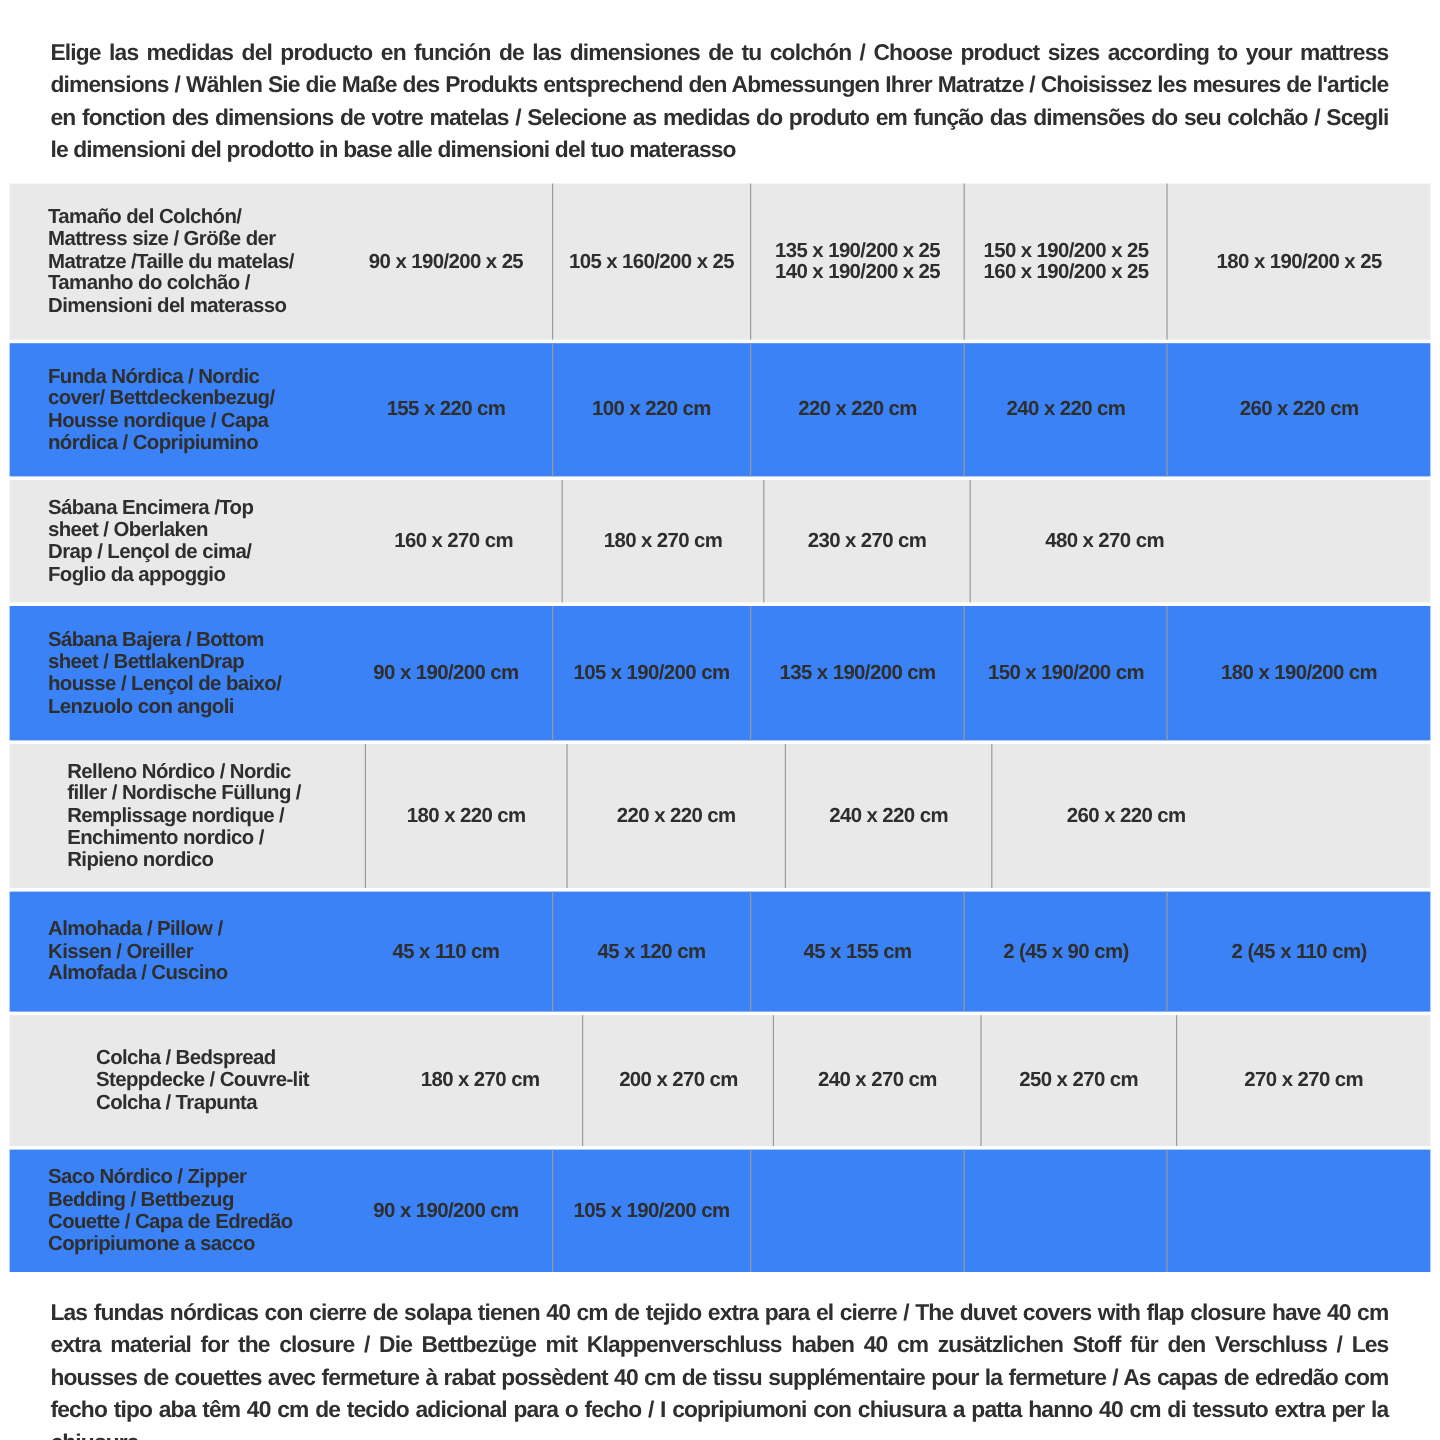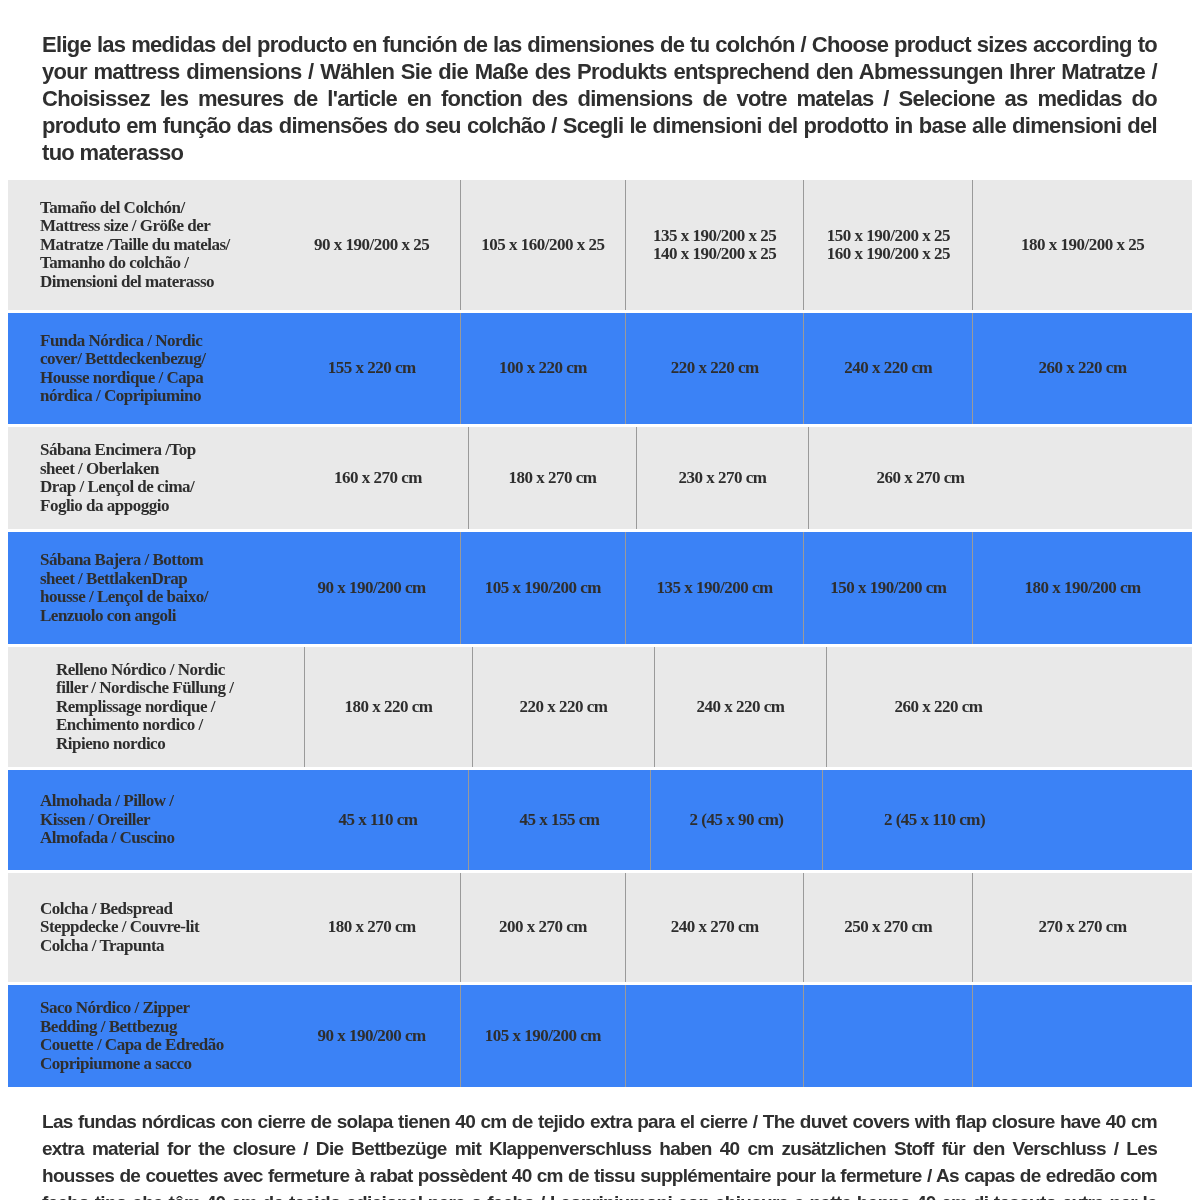--- a/index.html
+++ b/index.html
@@ -11,32 +11,31 @@
     overflow: hidden;
     font-family: "Liberation Sans", sans-serif;
   }
   .page {
     width: 1200px;
     height: 1200px;
     position: relative;
   }
   .intro {
     padding: 31px 43px 0 42px;
-    font-size: 22px;
+    font-size: 19px;
     font-weight: 700;
     line-height: 27px;
     letter-spacing: -0.7px;
     color: #2f2f2f;
     text-align: justify;
     text-align-last: left;
   }
   .size-table {
     margin: 14px 8px 0 8px;
     width: 1184px;
-    font-family: Liberation Serif, serif;
   }
   .trow {
     display: flex;
     margin-bottom: 3px;
     background: #3b82f6;
   }
   .trow:nth-child(odd) {
     background: #e9e9e9;
   }
   .cell {
@@ -107,21 +106,21 @@
         <div class="cell val col5">260 x 220 cm</div>
       </div>
       <div class="trow" style="min-height: 102px;">
         <div class="cell label">Sábana Encimera /Top
 sheet / Oberlaken
 Drap / Lençol de cima/
 Foglio da appoggio</div>
         <div class="cell val col1">160 x 270 cm</div>
         <div class="cell val col2">180 x 270 cm</div>
         <div class="cell val col4">230 x 270 cm</div>
-        <div class="cell val col5">260 x 270 cm</div>
+        <div class="cell val col5">480 x 270 cm</div>
       </div>
       <div class="trow" style="min-height: 112px;">
         <div class="cell label">Sábana Bajera / Bottom
 sheet / BettlakenDrap
 housse / Lençol de baixo/
 Lenzuolo con angoli</div>
         <div class="cell val col1">90 x 190/200 cm</div>
         <div class="cell val col2">105 x 190/200 cm</div>
         <div class="cell val col3">135 x 190/200 cm</div>
         <div class="cell val col4">150 x 190/200 cm</div>
@@ -136,25 +135,26 @@
         <div class="cell val col2">180 x 220 cm</div>
         <div class="cell val col3">220 x 220 cm</div>
         <div class="cell val col4">240 x 220 cm</div>
         <div class="cell val col5">260 x 220 cm</div>
       </div>
       <div class="trow" style="min-height: 100px;">
         <div class="cell label">Almohada  / Pillow /
 Kissen / Oreiller
 Almofada / Cuscino</div>
         <div class="cell val col1">45 x 110 cm</div>
+        <div class="cell val col2">45 x 120 cm</div>
         <div class="cell val col3">45 x 155 cm</div>
         <div class="cell val col4">2 (45 x 90 cm)</div>
         <div class="cell val col5">2 (45 x 110 cm)</div>
       </div>
-      <div class="trow" style="min-height: 109px;">
+      <div class="trow" style="min-height: 109px; padding-left: 40px;">
         <div class="cell label">Colcha / Bedspread
 Steppdecke / Couvre-lit
 Colcha / Trapunta</div>
         <div class="cell val col1">180 x 270 cm</div>
         <div class="cell val col2">200 x 270 cm</div>
         <div class="cell val col3">240 x 270 cm</div>
         <div class="cell val col4">250 x 270 cm</div>
         <div class="cell val col5">270 x 270 cm</div>
       </div>
       <div class="trow" style="min-height: 102px;">

